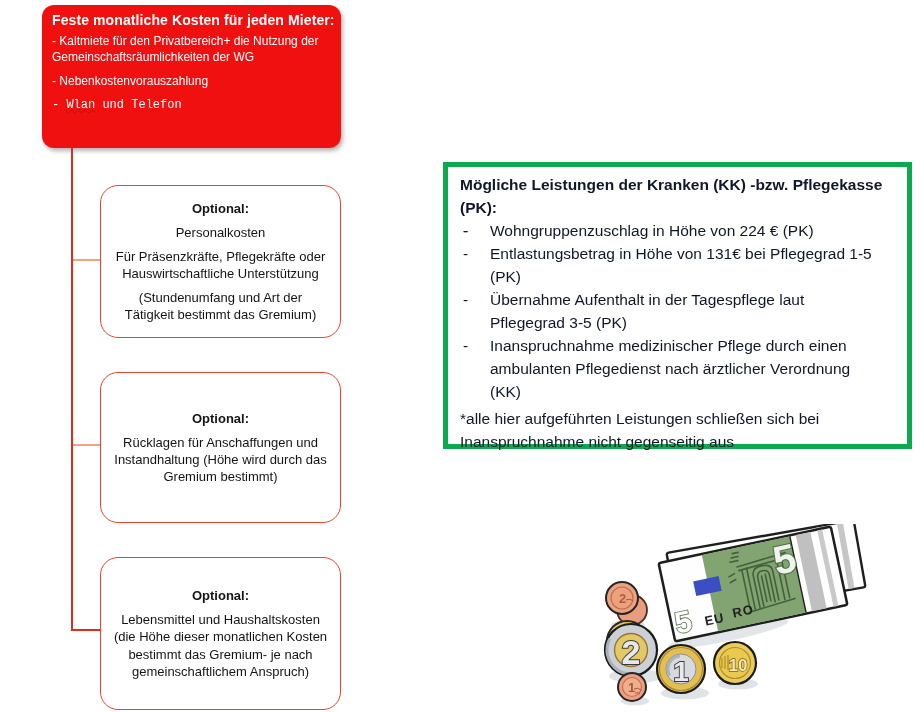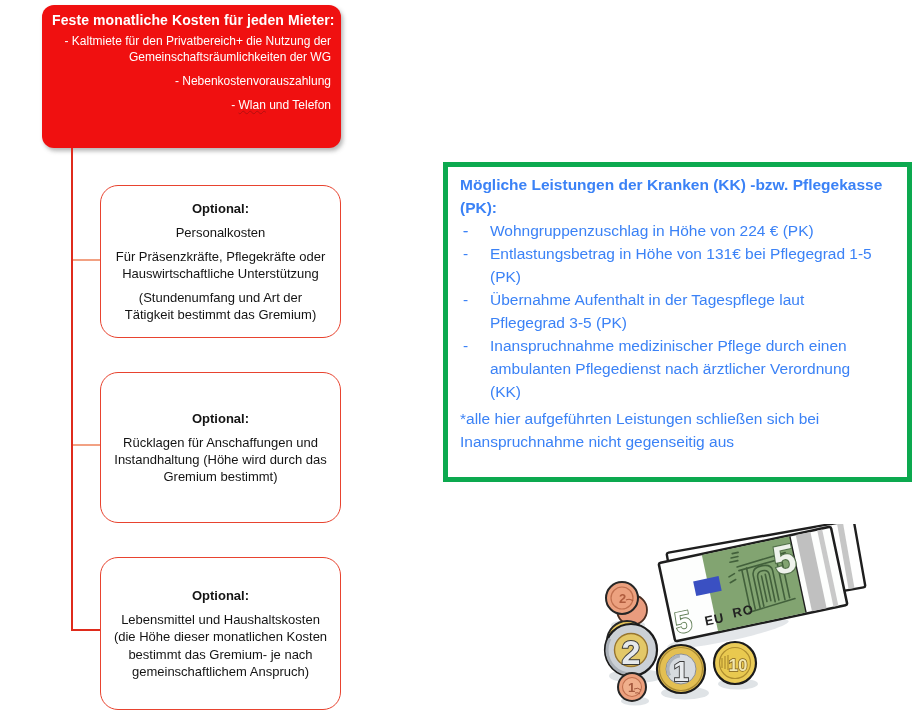--- a/index.html
+++ b/index.html
@@ -3,28 +3,28 @@
 <meta charset="utf-8">
 <style>
   html,body{margin:0;padding:0;background:#fff;}
   .canvas{
     position:relative;width:922px;height:712px;background:#ffffff;overflow:hidden;
     font-family:"Liberation Sans",sans-serif;
   }
   
   .red-box{
     position:absolute;left:42px;top:5px;width:299px;height:143px;box-sizing:border-box;
-    background:#f01010;border-radius:12px;color:#ffffff;text-align:right;
+    background:#f01010;border-radius:12px;color:#ffffff;text-align:left;
     padding:7px 10px 4px;box-shadow:2px 3px 4px rgba(90,90,90,.45);
   }
   .red-box h2{
     margin:0 0 6px;font-size:14px;font-weight:bold;white-space:nowrap;letter-spacing:.1px;
   }
   .red-box p{margin:0 0 8px;font-size:12px;line-height:1.33;}
-  .red-box p:last-child{margin-bottom:10px;}
+  .red-box p:last-child{margin-bottom:10px;font-family:Liberation Mono, monospace;}
   .wavy{text-decoration:underline;text-decoration-style:wavy;text-decoration-color:#b50e0e;text-decoration-thickness:1px;}
   
   .connector{position:absolute;}
   .trunk{left:71px;top:148px;width:2px;height:483px;background:#df2b1c;}
   .branch{height:2px;width:27px;left:73px;background:#f2a183;}
   .branch-1{top:259px;}
   .branch-2{top:444px;}
   .branch-3{top:629px;left:71px;width:29px;background:#df2b1c;}
   
   .opt-box{
@@ -34,22 +34,22 @@
     padding:13px 12px;font-size:13px;line-height:1.32;
   }
   .opt-box-1{top:185px;height:153px;}
   .opt-box-2{top:372px;height:151px;}
   .opt-box-3{top:557px;height:153px;}
   .opt-box .opt-label{font-weight:bold;margin:0 0 7px;}
   .opt-box p{margin:0 0 7px;}
   .opt-box p:last-child{margin-bottom:0;}
   
   .green-box{
-    position:absolute;left:443px;top:162px;width:469px;height:320px;box-sizing:border-box;
-    background:#fff;border:5px solid #0ca94f;color:#3b82f6;
+    position:absolute;left:443px;top:162px;width:469px;height:287px;box-sizing:border-box;
+    background:#fff;border:5px solid #0ca94f;color:#0f172a;
     padding:6px 12px;font-size:15.5px;line-height:23px;
   }
   .green-box .gtitle{font-weight:bold;display:block;white-space:nowrap;}
   .green-box ul{list-style:none;margin:0;padding:0;}
   .green-box li{position:relative;padding-left:30px;padding-right:14px;}
   .green-box li .dash{position:absolute;left:3px;top:0;}
   .green-box .footnote{margin:4px 0 0;}
   
   .money{position:absolute;left:578px;top:524px;}
   .coin-num{font-family:"Liberation Sans",sans-serif;font-weight:bold;paint-order:stroke;}

